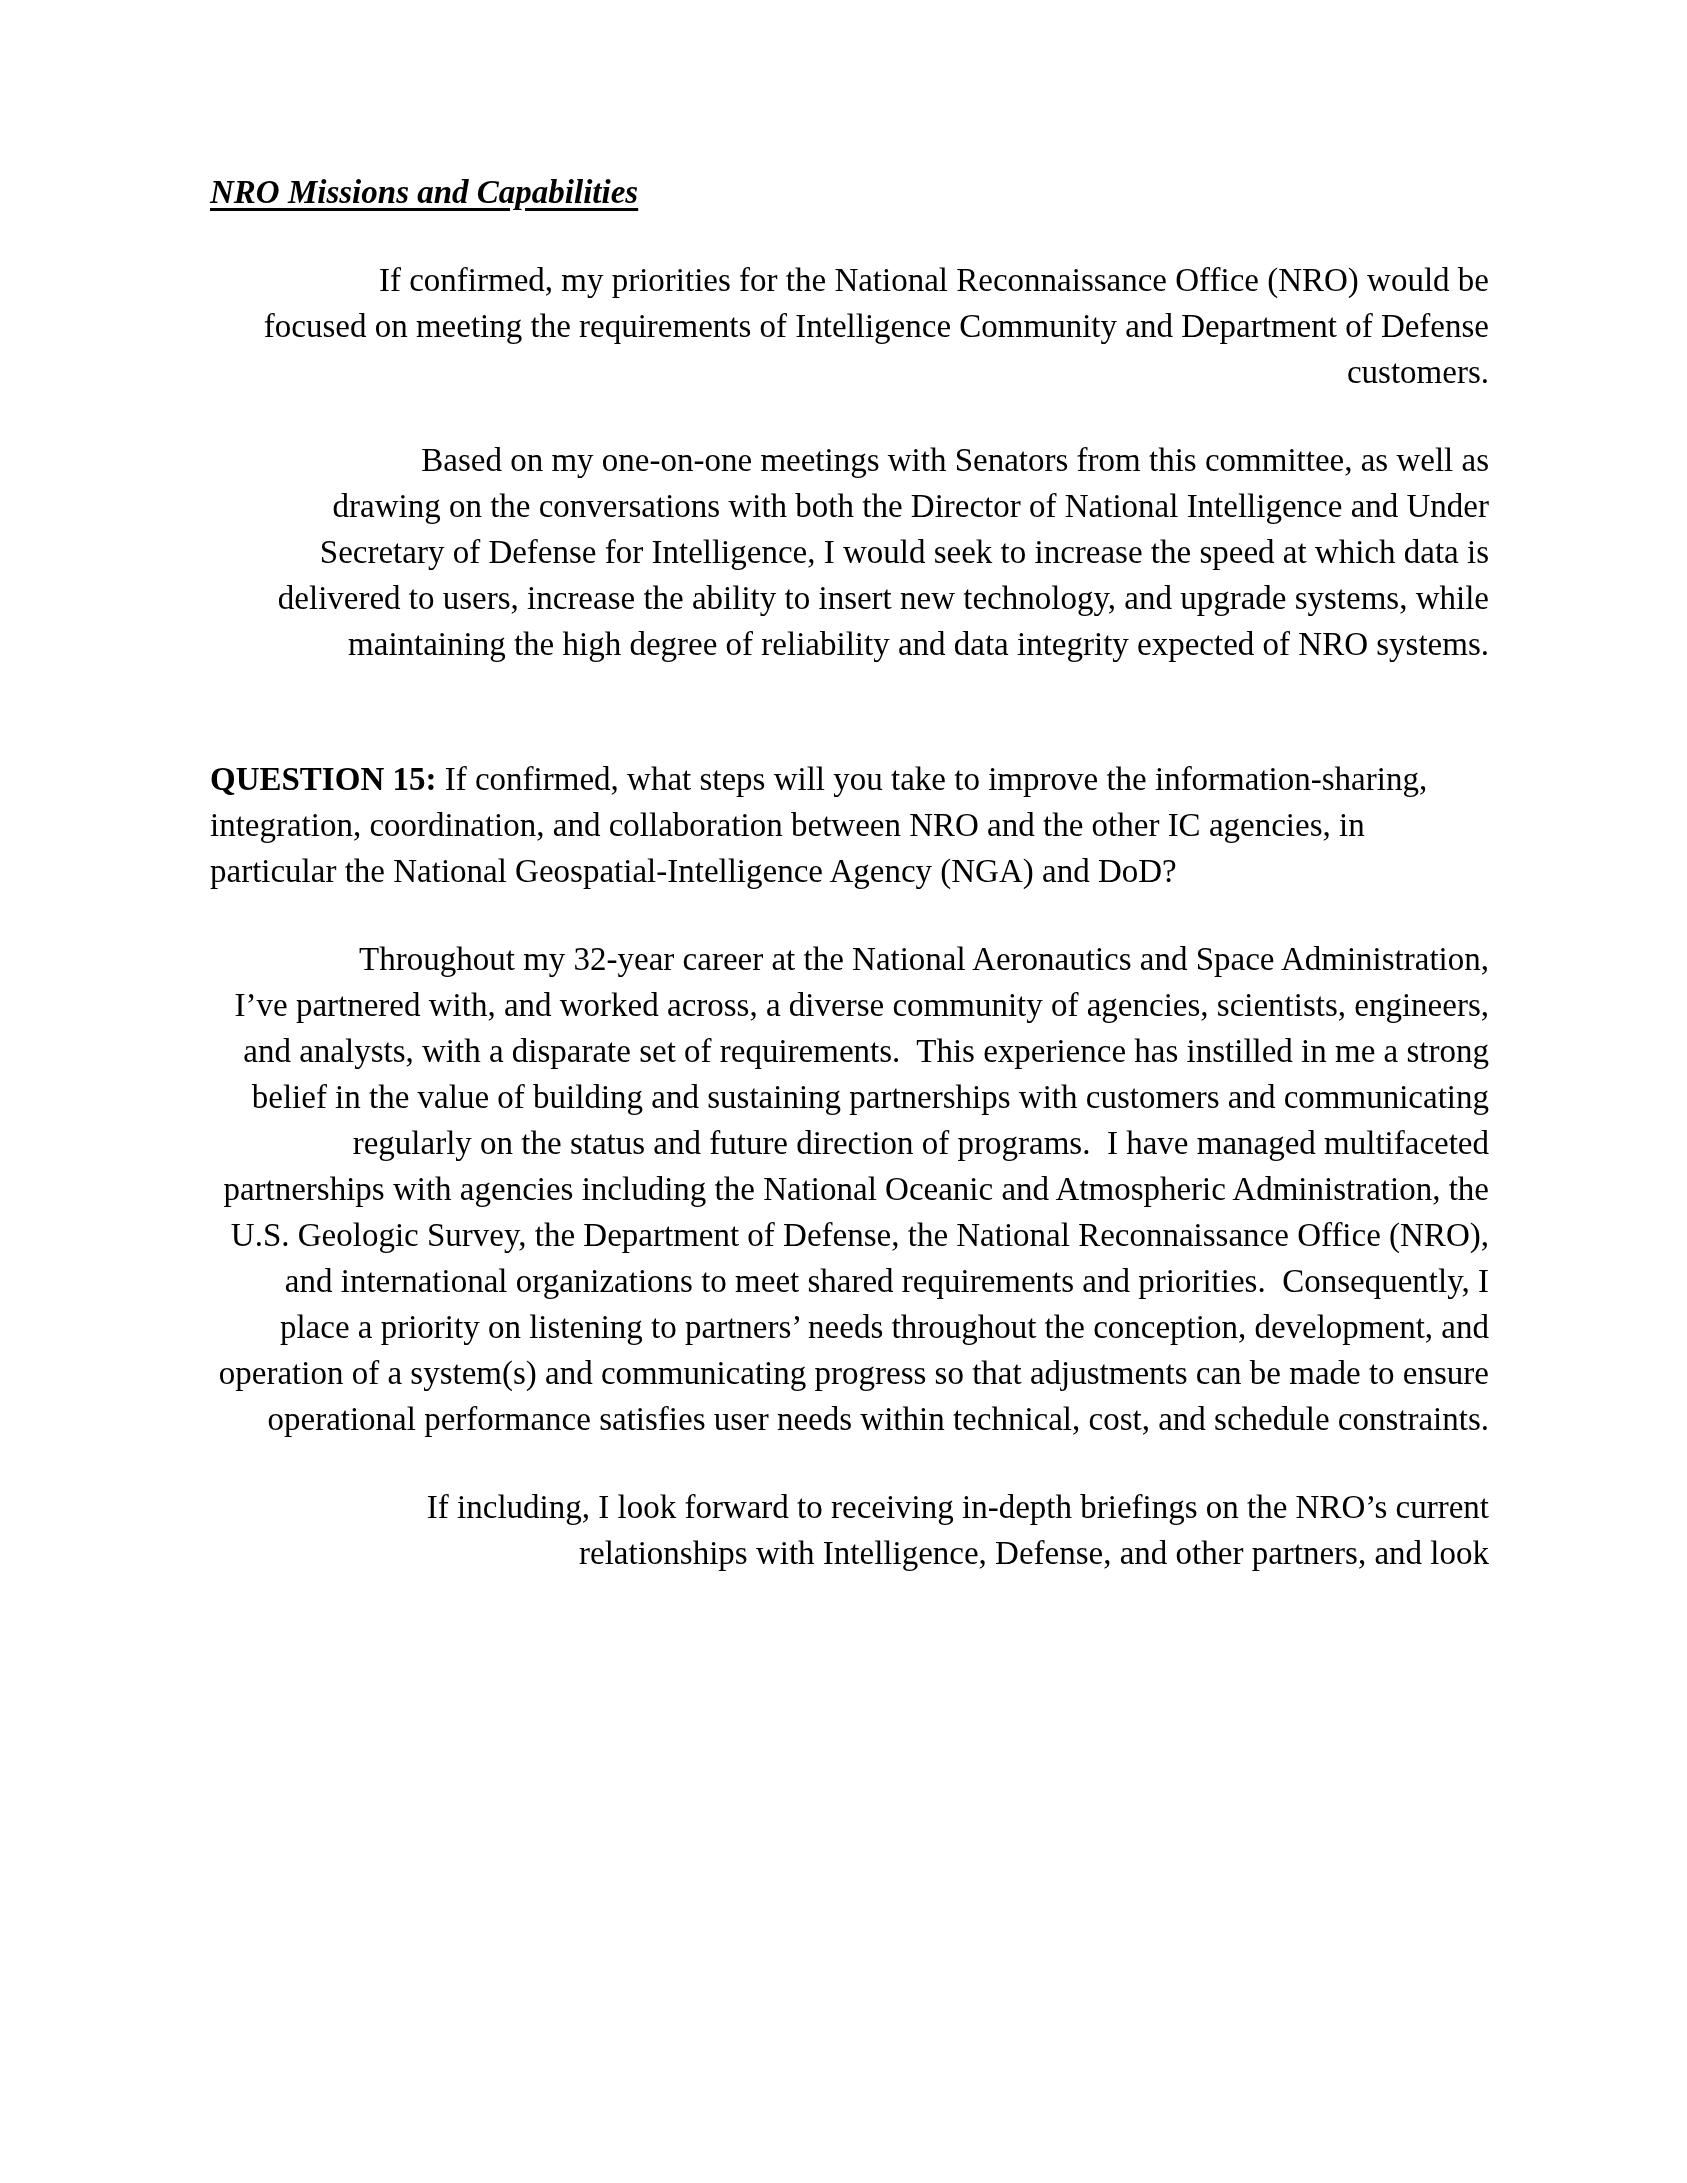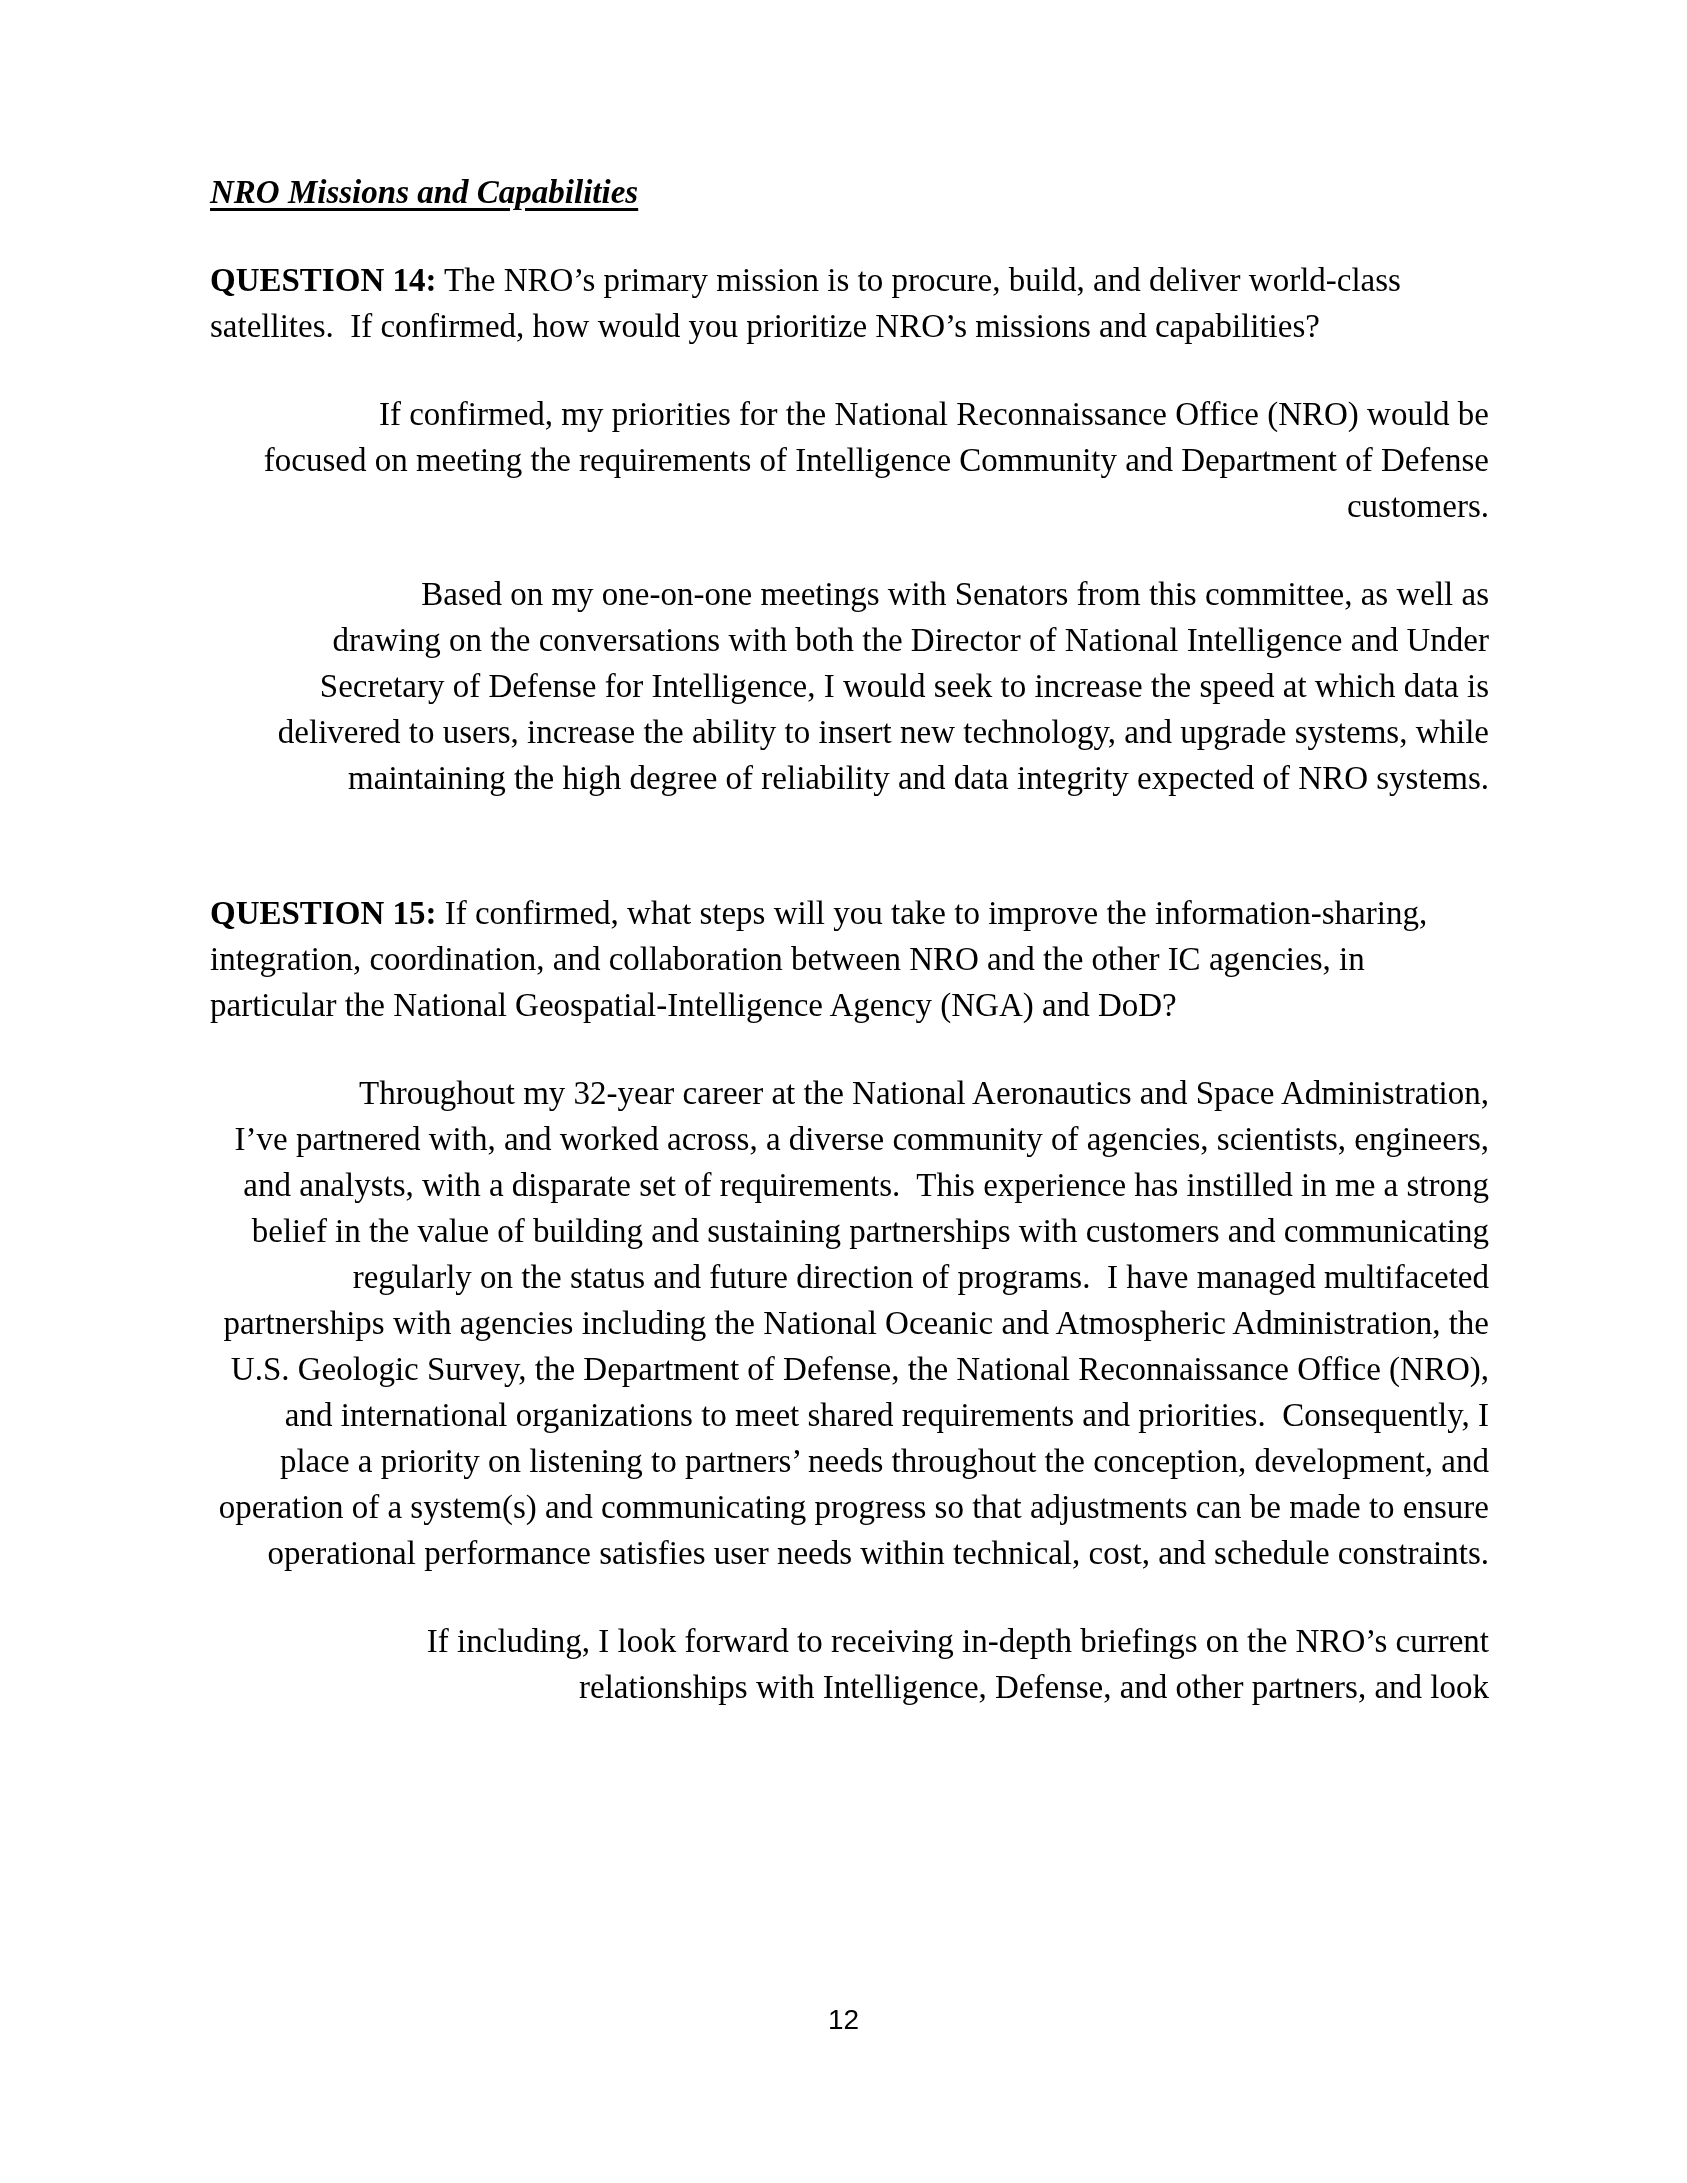--- a/index.html
+++ b/index.html
@@ -60,29 +60,27 @@
   }
 </style>
 </head>
 <body>
 
 <div class="page">
   <div class="content">
 
     <h1 class="heading"><span class="heading-text">NRO Missions and Capabilities</span></h1>
 
-    <p class="para question"><strong class="q-label">QUESTION 14:</strong><span> The NRO’s primary mission is to procure, build, and deliver world-class satellites.  If confirmed, how would you prioritize NRO’s missions and capabilities?</span></p>
 
     <p class="para indent">If confirmed, my priorities for the National Reconnaissance Office (NRO) would be focused on meeting the requirements of Intelligence Community and Department of Defense customers.</p>
 
     <p class="para indent">Based on my one-on-one meetings with Senators from this committee, as well as drawing on the conversations with both the Director of National Intelligence and Under Secretary of Defense for Intelligence, I would seek to increase the speed at which data is delivered to users, increase the ability to insert new technology, and upgrade systems, while maintaining the high degree of reliability and data integrity expected of NRO systems.</p>
 
     <p class="para question extra-space-above"><strong class="q-label">QUESTION 15:</strong><span> If confirmed, what steps will you take to improve the information-sharing, integration, coordination, and collaboration between NRO and the other IC agencies, in particular the National Geospatial-Intelligence Agency (NGA) and DoD?</span></p>
 
     <p class="para indent">Throughout my 32-year career at the National Aeronautics and Space Administration, I’ve partnered with, and worked across, a diverse community of agencies, scientists, engineers, and analysts, with a disparate set of requirements.  This experience has instilled in me a strong belief in the value of building and sustaining partnerships with customers and communicating regularly on the status and future direction of programs.  I have managed multifaceted partnerships with agencies including the National Oceanic and Atmospheric Administration, the U.S. Geologic Survey, the Department of Defense, the National Reconnaissance Office (NRO), and international organizations to meet shared requirements and priorities.  Consequently, I place a priority on listening to partners’ needs throughout the conception, development, and operation of a system(s) and communicating progress so that adjustments can be made to ensure operational performance satisfies user needs within technical, cost, and schedule constraints.</p>
 
     <p class="para indent">If including, I look forward to receiving in-depth briefings on the NRO’s current relationships with Intelligence, Defense, and other partners, and look</p>
 
   </div>
 
-  <div class="page-number">12</div>
 </div>
 
 
 </body></html>

